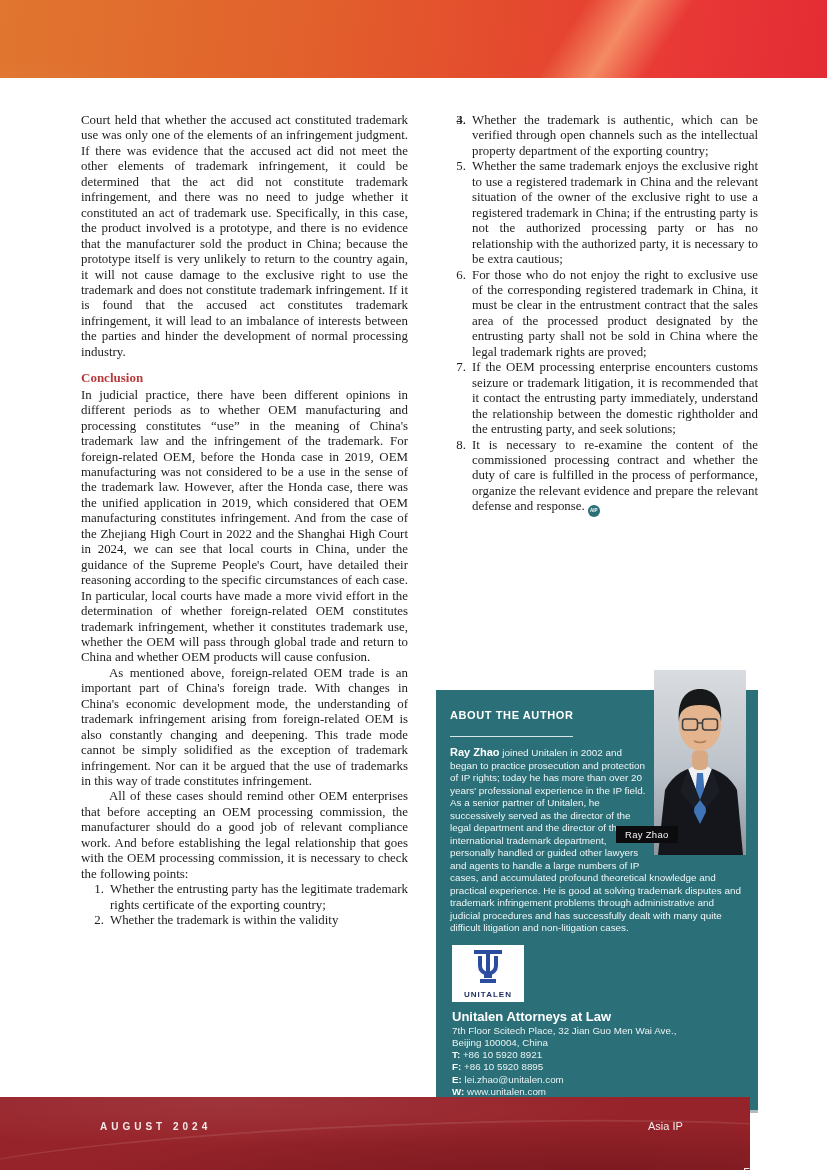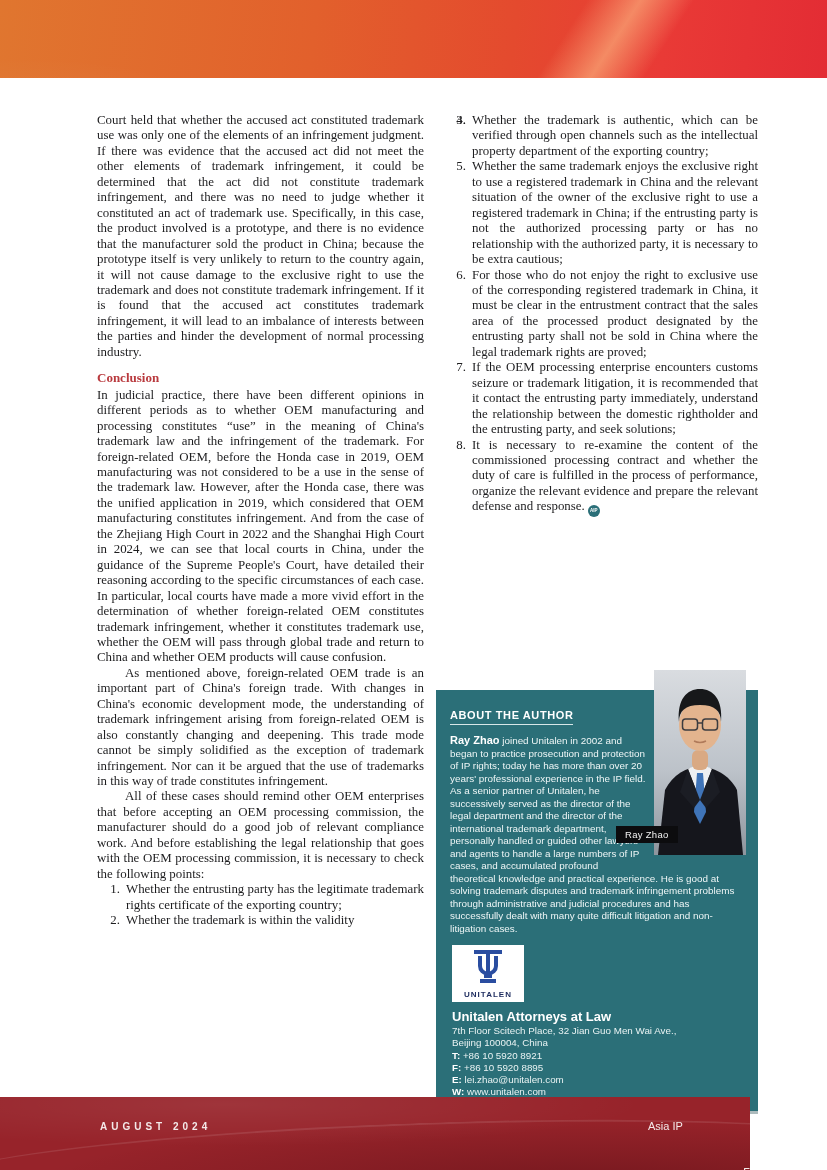--- a/index.html
+++ b/index.html
@@ -11,38 +11,38 @@
     background:linear-gradient(97deg,#e0762f 0%,#e2602c 38%,#e44a2e 62%,#e93a36 80%,#e32c34 100%);}
   .top-band .streak1{position:absolute;left:570px;top:-120px;width:90px;height:320px;
     background:linear-gradient(90deg,transparent,rgba(255,200,140,.55),transparent);
     transform:rotate(33deg);}
   .top-band .streak2{position:absolute;left:-40px;top:40px;width:360px;height:120px;
     background:radial-gradient(ellipse at 20% 100%,rgba(255,255,255,.10),transparent 60%);}
 
   
   .col{position:absolute;top:113px;color:#1d1d1f;font-size:12.9px;line-height:15.45px;
        text-align:justify;}
-  .col-left{left:97px;width:327px;height:978px;overflow:hidden;}
+  .col-left{left:81px;width:327px;height:978px;overflow:hidden;}
   .col-right{left:443px;width:315px;height:540px;overflow:hidden;}
   .col p{margin:0;}
   .indent{text-indent:28px;}
   .conclusion-h{margin:10px 0 2px 0;color:#b93a3e;font-weight:bold;font-size:13px;
     font-family:"Liberation Serif", serif;}
   .citem{position:relative;padding-left:29px;margin:0;}
   .citem .cnum{position:absolute;left:5px;width:18px;text-align:right;}
   .endmark{display:inline-block;width:12px;height:12px;border-radius:50%;background:#2b6f78;
     color:#ffffff;font-family:"Liberation Sans", sans-serif;font-size:4.5px;font-weight:bold;
     text-align:center;line-height:12px;vertical-align:-2px;margin-left:3px;letter-spacing:0;}
 
   
   .author-card{position:absolute;left:436px;top:690px;width:322px;background:#2b6f78;
     padding:15px 14px 12px 14px;box-sizing:border-box;color:#eef6f6;
     font-family:"Liberation Sans", sans-serif;box-shadow:0 3px 0 rgba(20,60,65,.35);}
   .author-heading{display:inline-block;font-size:11px;font-weight:bold;letter-spacing:.6px;
-    color:#ffffff;border-bottom:1px solid #d7e7e8;padding-bottom:3px;margin-bottom:9px;}
+    color:#ffffff;border-bottom:1px solid #d7e7e8;padding-bottom:15px;margin-bottom:9px;}
   .bio{font-size:9.9px;line-height:12.5px;text-align:left;}
   .bio .lead{font-weight:bold;font-size:11px;color:#ffffff;}
   .photo-wrap{float:right;position:relative;width:92px;height:185px;margin:-35px -2px 6px 8px;}
   .photo-wrap svg{display:block;}
   .photo-caption{position:absolute;left:-38px;bottom:12px;background:#0c0c0e;color:#f2f2f2;
     font-size:9.5px;padding:3px 9px;letter-spacing:.3px;}
   .logo-box{background:#ffffff;width:64px;padding:5px 4px 3px 4px;margin:10px 0 7px 2px;
     text-align:center;}
   .logo-word{font-size:8px;font-weight:bold;color:#1c2b5e;letter-spacing:1px;margin-top:2px;text-align:center;}
   .firm-name{font-size:13px;font-weight:bold;color:#ffffff;margin:2px 0 1px 2px;}

